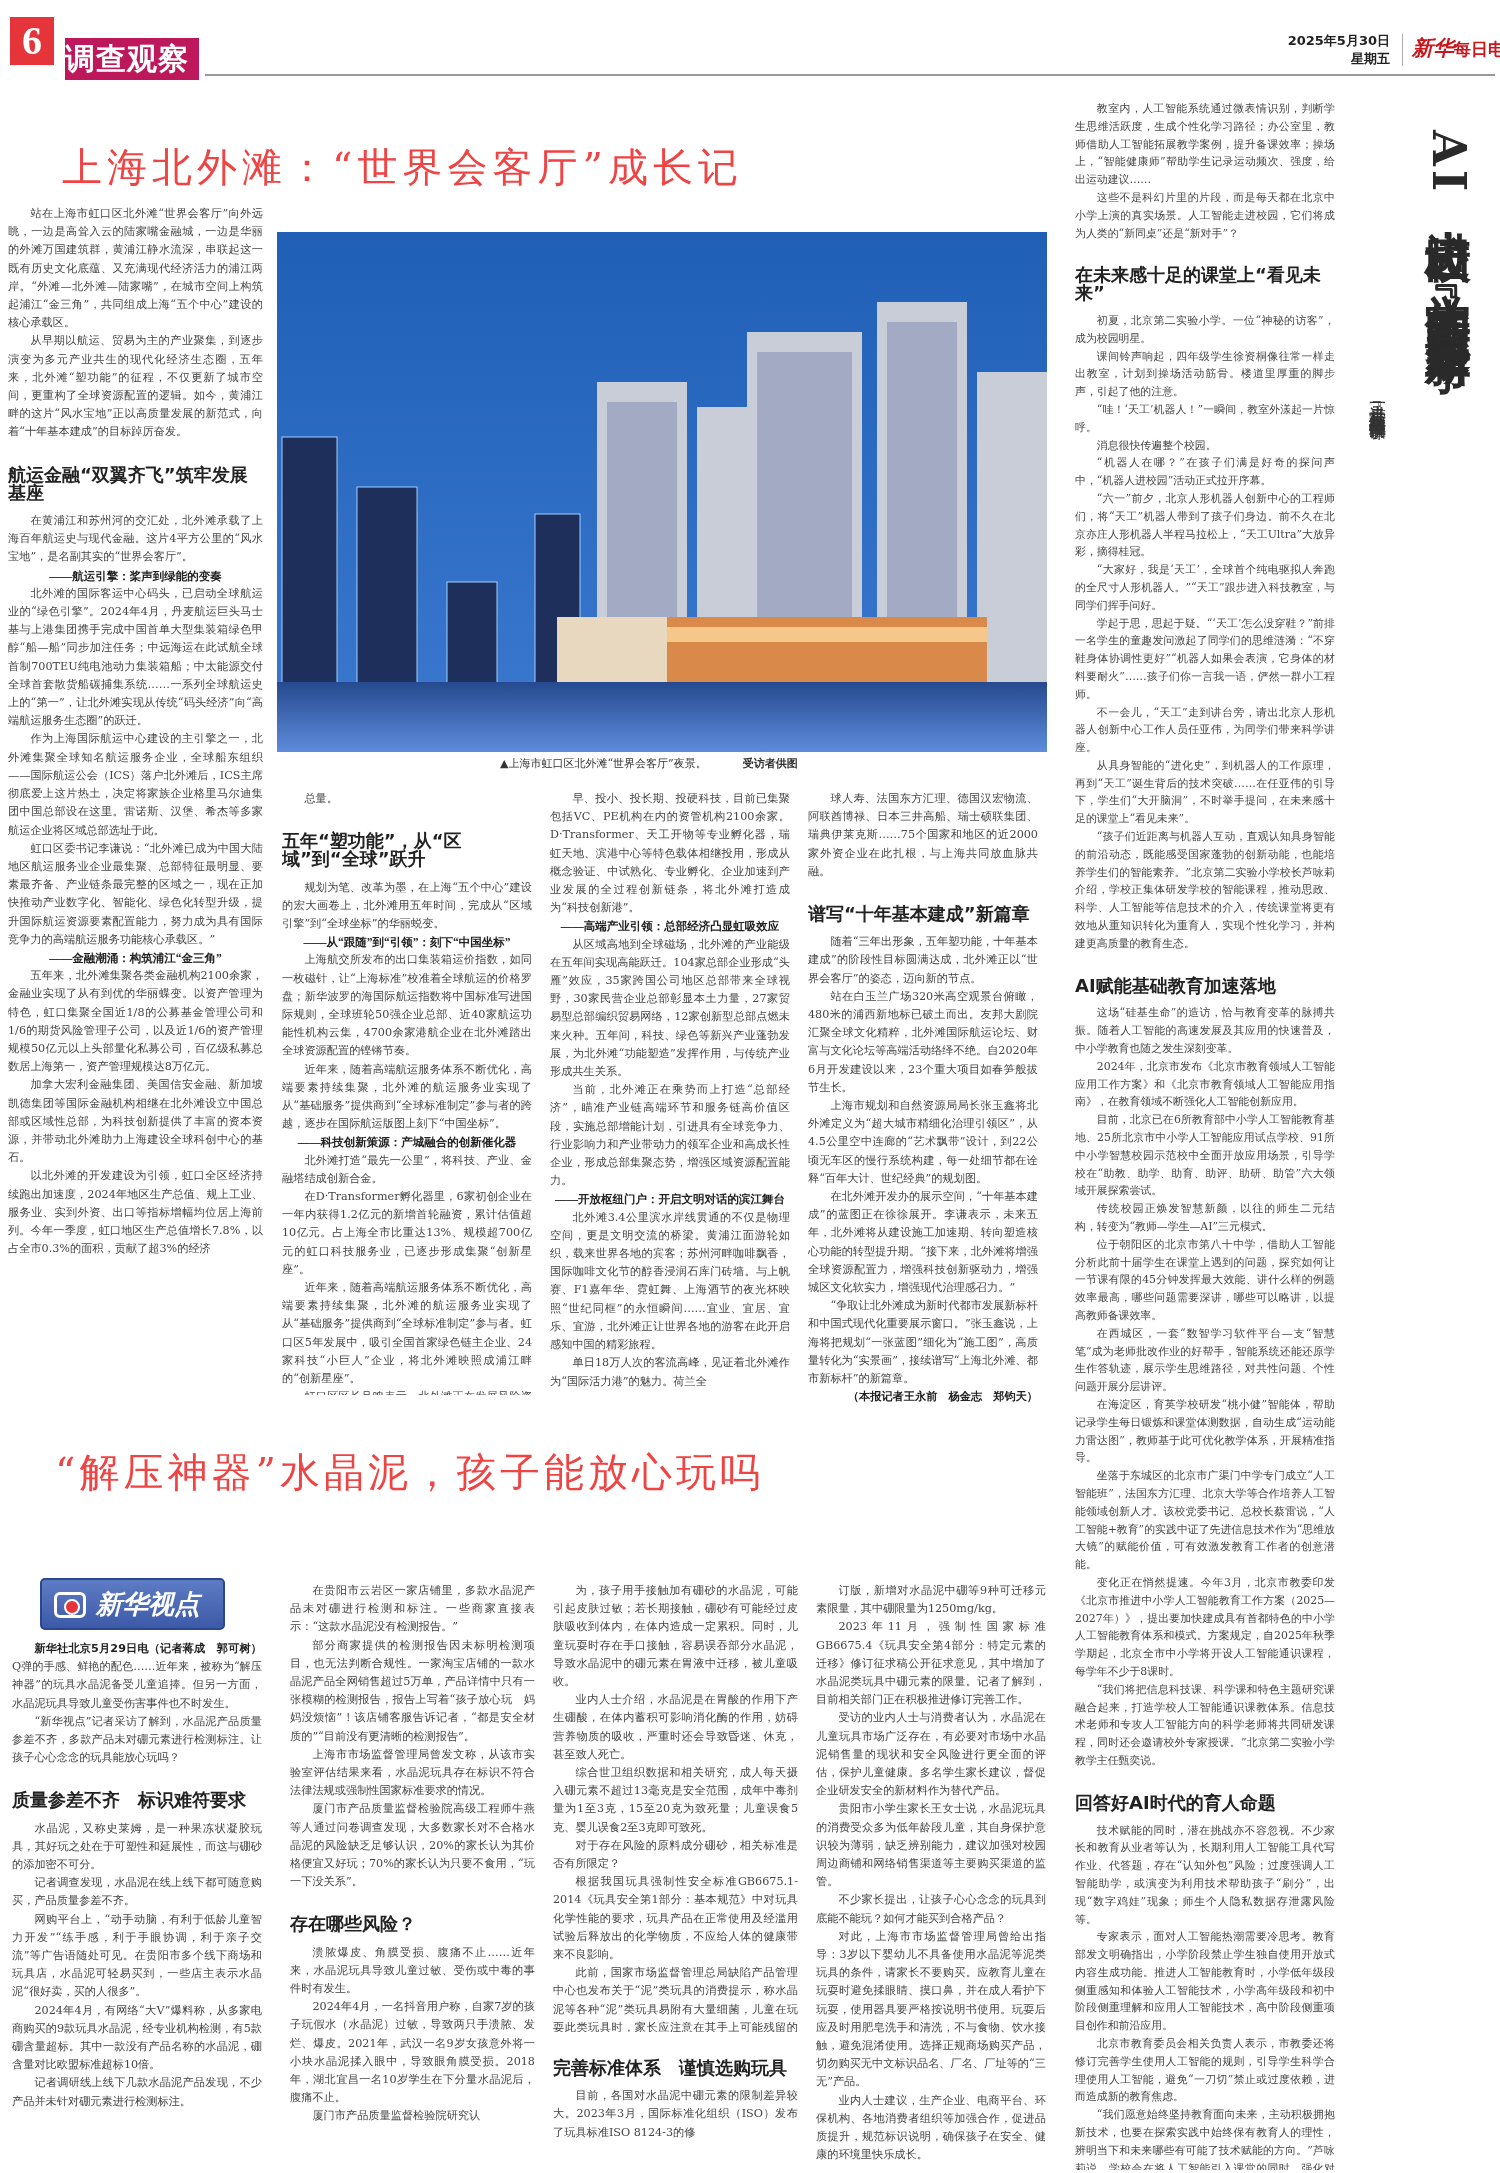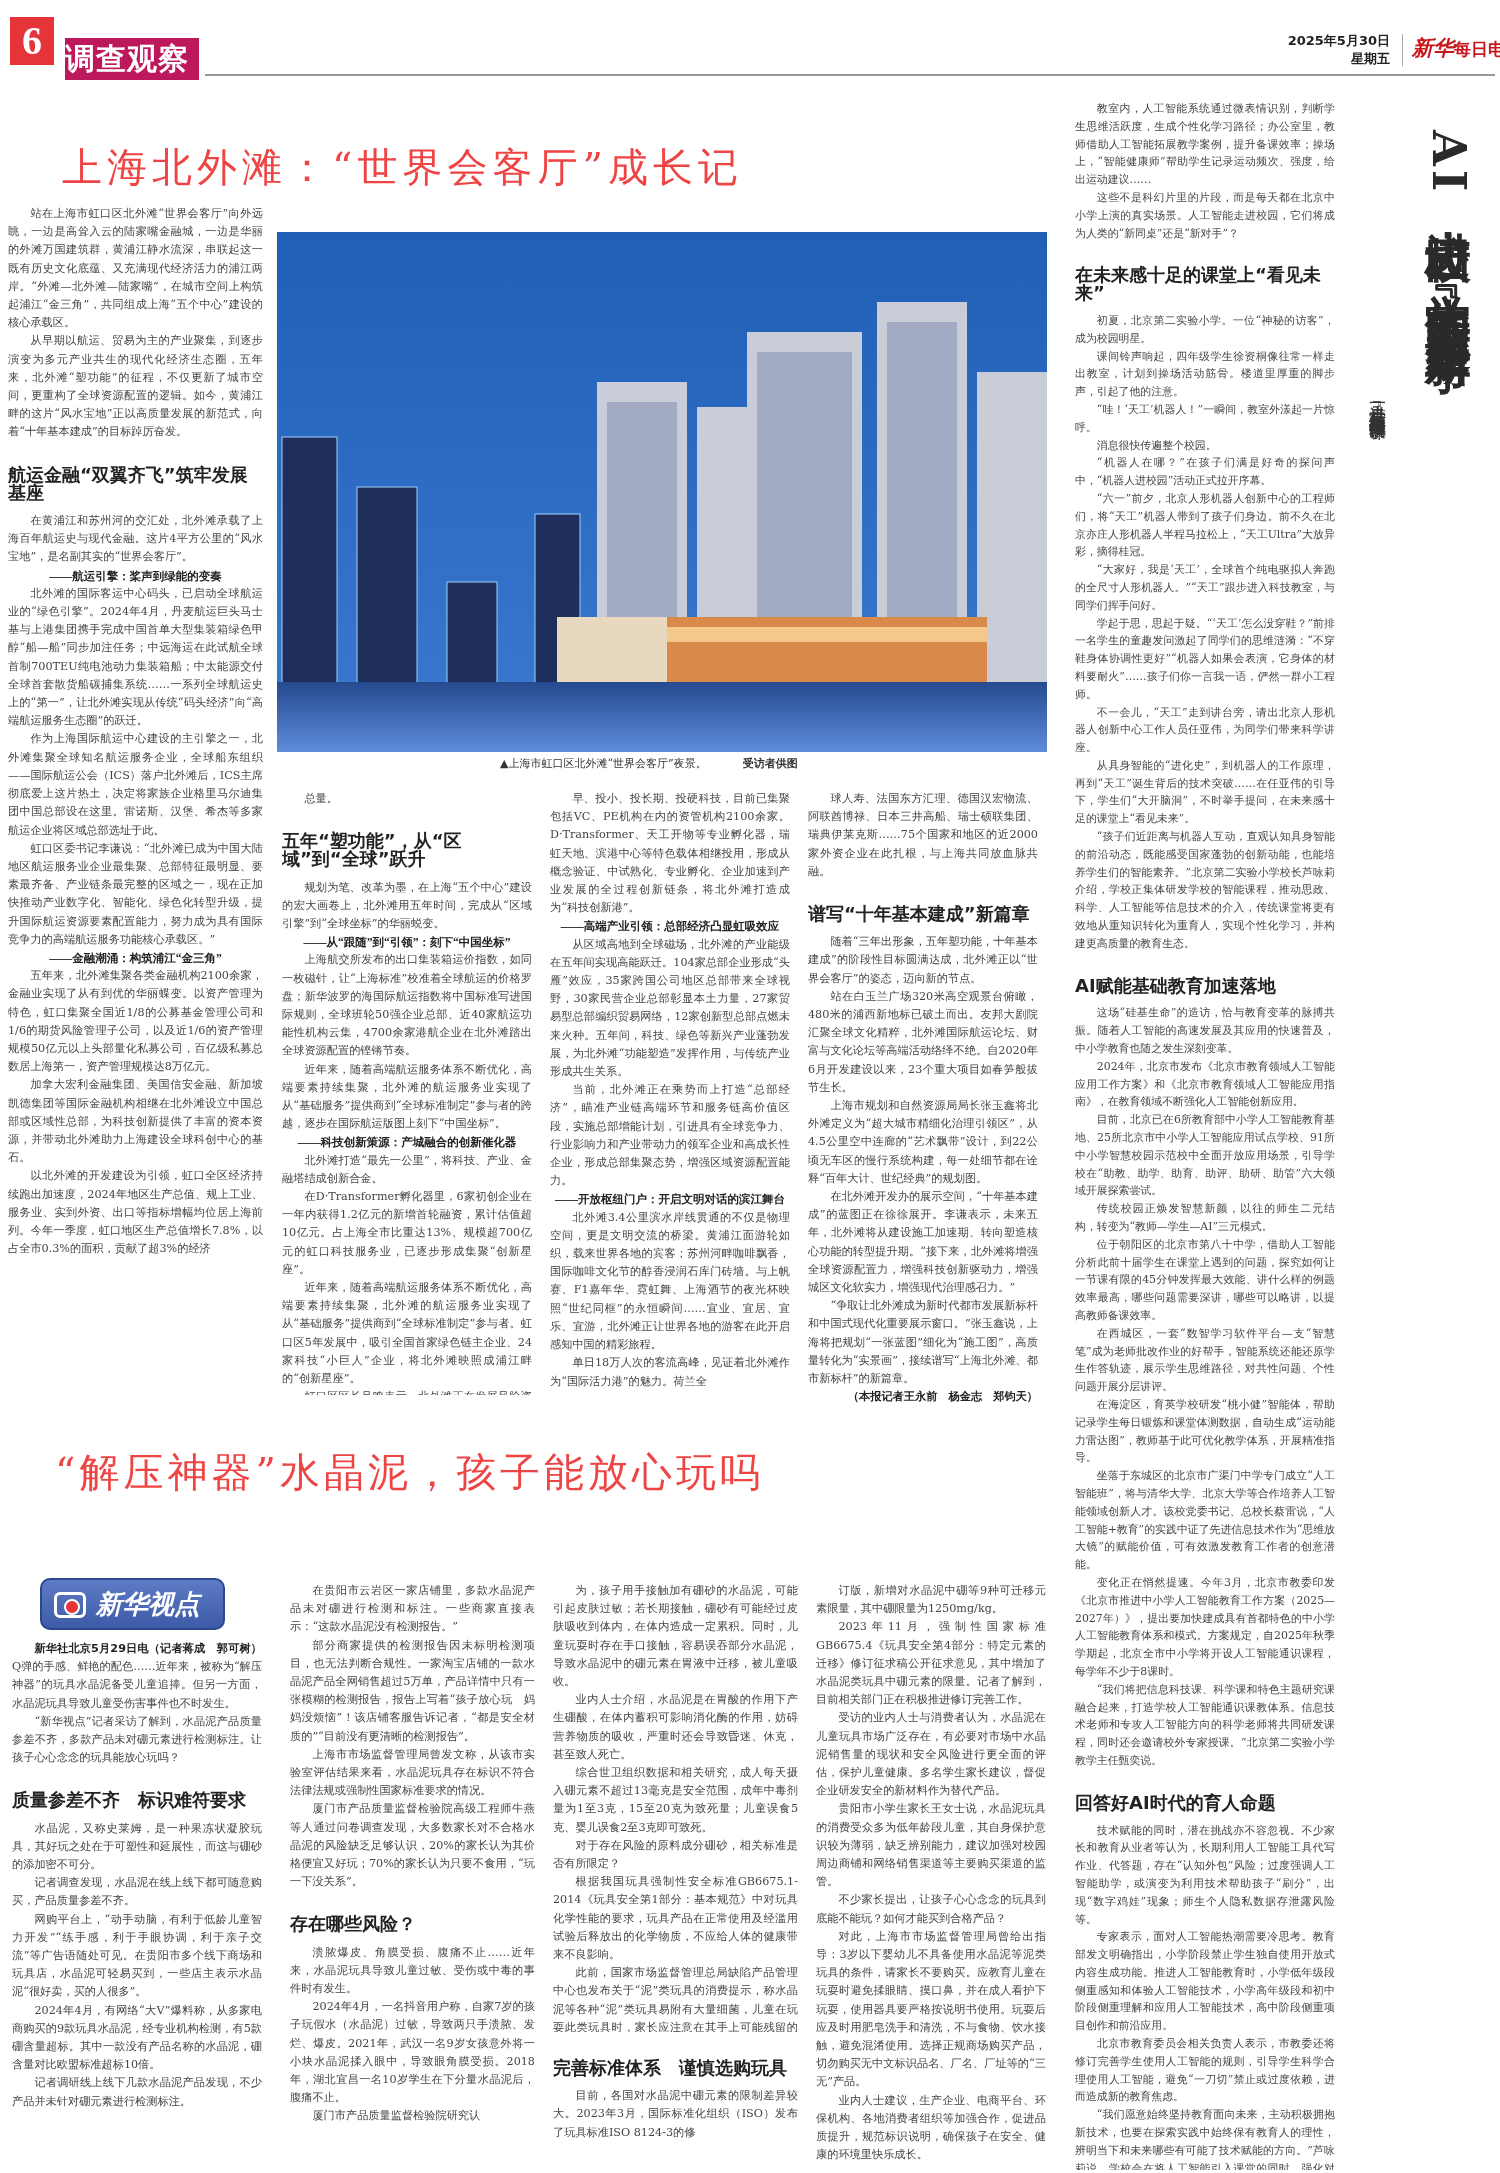--- a/index.html
+++ b/index.html
@@ -17,21 +17,21 @@
 .body{font-size:11.2px;line-height:18.2px;color:#444;text-align:justify;overflow:hidden}
 .body p{text-indent:2em}
 .body p.sub{text-indent:0;text-align:center;font-weight:bold;font-family:Liberation Serif, serif;color:#222;font-size:11.5px}
 .body h3{font-family:"DejaVu Sans",sans-serif;font-weight:bold;font-size:18px;color:#222;text-align:left;margin:24px 0 10px;text-indent:0}
 .body .byline{text-align:right;font-family:"DejaVu Sans",sans-serif;font-weight:bold;text-indent:0;color:#222}
 .photo{left:277px;top:232px;width:770px;height:520px;overflow:hidden;background:linear-gradient(#2c63b6 0%,#3a7cd1 40%,#4a78b8 55%,#1f3f7a 66%,#2d5caa 80%,#4d7fd0 100%)}
 .caption{left:500px;top:756px;font-size:11px;color:#333;white-space:nowrap}
 .caption b{font-family:"DejaVu Sans",sans-serif;margin-left:36px}
 .vtitle{left:1420px;top:130px;width:60px;writing-mode:vertical-rl;font-size:46px;font-weight:bold;color:#2a2a2a;letter-spacing:4px;font-family:"DejaVu Serif",serif}
 .vsub{left:1360px;top:392px;width:30px;writing-mode:vertical-rl;font-size:17px;color:#333;letter-spacing:1px;font-family:"DejaVu Sans",sans-serif}
-.xinhua{left:40px;top:1578px;width:185px;height:52px;background:linear-gradient(#5e7cc4,#3d5aa8);border:2px solid #2c4690;border-radius:10px;color:#fff;font-family:"DejaVu Sans",sans-serif;font-weight:bold;font-style:italic;font-size:26px;line-height:48px;padding-left:54px}
+.xinhua{left:40px;top:1578px;width:185px;height:52px;background:linear-gradient(#5e7cc4,#3d5aa8);border:2px solid #2c4690;border-radius:5px;color:#fff;font-family:"DejaVu Sans",sans-serif;font-weight:bold;font-style:italic;font-size:26px;line-height:48px;padding-left:54px}
 .cam{position:absolute;left:12px;top:12px;width:32px;height:26px;border:3px solid #fff;border-radius:6px}
 .cam:after{content:"";position:absolute;left:7px;top:4px;width:12px;height:12px;border-radius:50%;background:#e5353b;border:2px solid #fff}
 </style>
 </head>
 <body>
 
 <div class="abs pgnum">6</div>
 <div class="abs section">调查观察</div>
 <div class="abs topline"></div>
 <div class="abs date">
@@ -199,21 +199,21 @@
     <p>从具身智能的“进化史”，到机器人的工作原理，再到“天工”诞生背后的技术突破……在任亚伟的引导下，学生们“大开脑洞”，不时举手提问，在未来感十足的课堂上“看见未来”。</p>
     <p>“孩子们近距离与机器人互动，直观认知具身智能的前沿动态，既能感受国家蓬勃的创新动能，也能培养学生们的智能素养。”北京第二实验小学校长芦咏莉介绍，学校正集体研发学校的智能课程，推动思政、科学、人工智能等信息技术的介入，传统课堂将更有效地从重知识转化为重育人，实现个性化学习，并构建更高质量的教育生态。</p>
     <h3>AI赋能基础教育加速落地</h3>
     <p>这场“硅基生命”的造访，恰与教育变革的脉搏共振。随着人工智能的高速发展及其应用的快速普及，中小学教育也随之发生深刻变革。</p>
     <p>2024年，北京市发布《北京市教育领域人工智能应用工作方案》和《北京市教育领域人工智能应用指南》，在教育领域不断强化人工智能创新应用。</p>
     <p>目前，北京已在6所教育部中小学人工智能教育基地、25所北京市中小学人工智能应用试点学校、91所中小学智慧校园示范校中全面开放应用场景，引导学校在“助教、助学、助育、助评、助研、助管”六大领域开展探索尝试。</p>
     <p>传统校园正焕发智慧新颜，以往的师生二元结构，转变为“教师—学生—AI”三元模式。</p>
     <p>位于朝阳区的北京市第八十中学，借助人工智能分析此前十届学生在课堂上遇到的问题，探究如何让一节课有限的45分钟发挥最大效能、讲什么样的例题效率最高，哪些问题需要深讲，哪些可以略讲，以提高教师备课效率。</p>
     <p>在西城区，一套“数智学习软件平台—支“智慧笔”成为老师批改作业的好帮手，智能系统还能还原学生作答轨迹，展示学生思维路径，对共性问题、个性问题开展分层讲评。</p>
     <p>在海淀区，育英学校研发“桃小健”智能体，帮助记录学生每日锻炼和课堂体测数据，自动生成“运动能力雷达图”，教师基于此可优化教学体系，开展精准指导。</p>
-    <p>坐落于东城区的北京市广渠门中学专门成立“人工智能班”，将与清华大学、北京大学等合作培养人工智能领域创新人才。该校党委书记、总校长蔡雷说，“人工智能+教育”的实践中证了先进信息技术作为“思维放大镜”的赋能价值，可有效激发教育工作者的创意潜能。</p>
+    <p>坐落于东城区的北京市广渠门中学专门成立“人工智能班”，法国东方汇理、北京大学等合作培养人工智能领域创新人才。该校党委书记、总校长蔡雷说，“人工智能+教育”的实践中证了先进信息技术作为“思维放大镜”的赋能价值，可有效激发教育工作者的创意潜能。</p>
     <p>变化正在悄然提速。今年3月，北京市教委印发《北京市推进中小学人工智能教育工作方案（2025—2027年）》，提出要加快建成具有首都特色的中小学人工智能教育体系和模式。方案规定，自2025年秋季学期起，北京全市中小学将开设人工智能通识课程，每学年不少于8课时。</p>
     <p>“我们将把信息科技课、科学课和特色主题研究课融合起来，打造学校人工智能通识课教体系。信息技术老师和专攻人工智能方向的科学老师将共同研发课程，同时还会邀请校外专家授课。”北京第二实验小学教学主任甄奕说。</p>
     <h3>回答好AI时代的育人命题</h3>
     <p>技术赋能的同时，潜在挑战亦不容忽视。不少家长和教育从业者等认为，长期利用人工智能工具代写作业、代答题，存在“认知外包”风险；过度强调人工智能助学，或演变为利用技术帮助孩子“刷分”，出现“数字鸡娃”现象；师生个人隐私数据存泄露风险等。</p>
     <p>专家表示，面对人工智能热潮需要冷思考。教育部发文明确指出，小学阶段禁止学生独自使用开放式内容生成功能。推进人工智能教育时，小学低年级段侧重感知和体验人工智能技术，小学高年级段和初中阶段侧重理解和应用人工智能技术，高中阶段侧重项目创作和前沿应用。</p>
     <p>北京市教育委员会相关负责人表示，市教委还将修订完善学生使用人工智能的规则，引导学生科学合理使用人工智能，避免“一刀切”禁止或过度依赖，进而造成新的教育焦虑。</p>
     <p>“我们愿意始终坚持教育面向未来，主动积极拥抱新技术，也要在探索实践中始终保有教育人的理性，辨明当下和未来哪些有可能了技术赋能的方向。”芦咏莉说，学校会在将人工智能引入课堂的同时，强化对学生思维能力的培养，坚守育人本真，让技术服务于学生的全面发展。</p>
     <p>“人工智能应用为实现因材施教提供了更多可能。”在芦咏莉看来，家校社需协同保障人工智能科学有效赋能教育，引导学生批判性使用人工智能工具，避免削弱独立思考能力和创造力，同时要关注孩子的情感需求和身心健康，也要高度重视数据安全管理。</p>
   </div>
 

